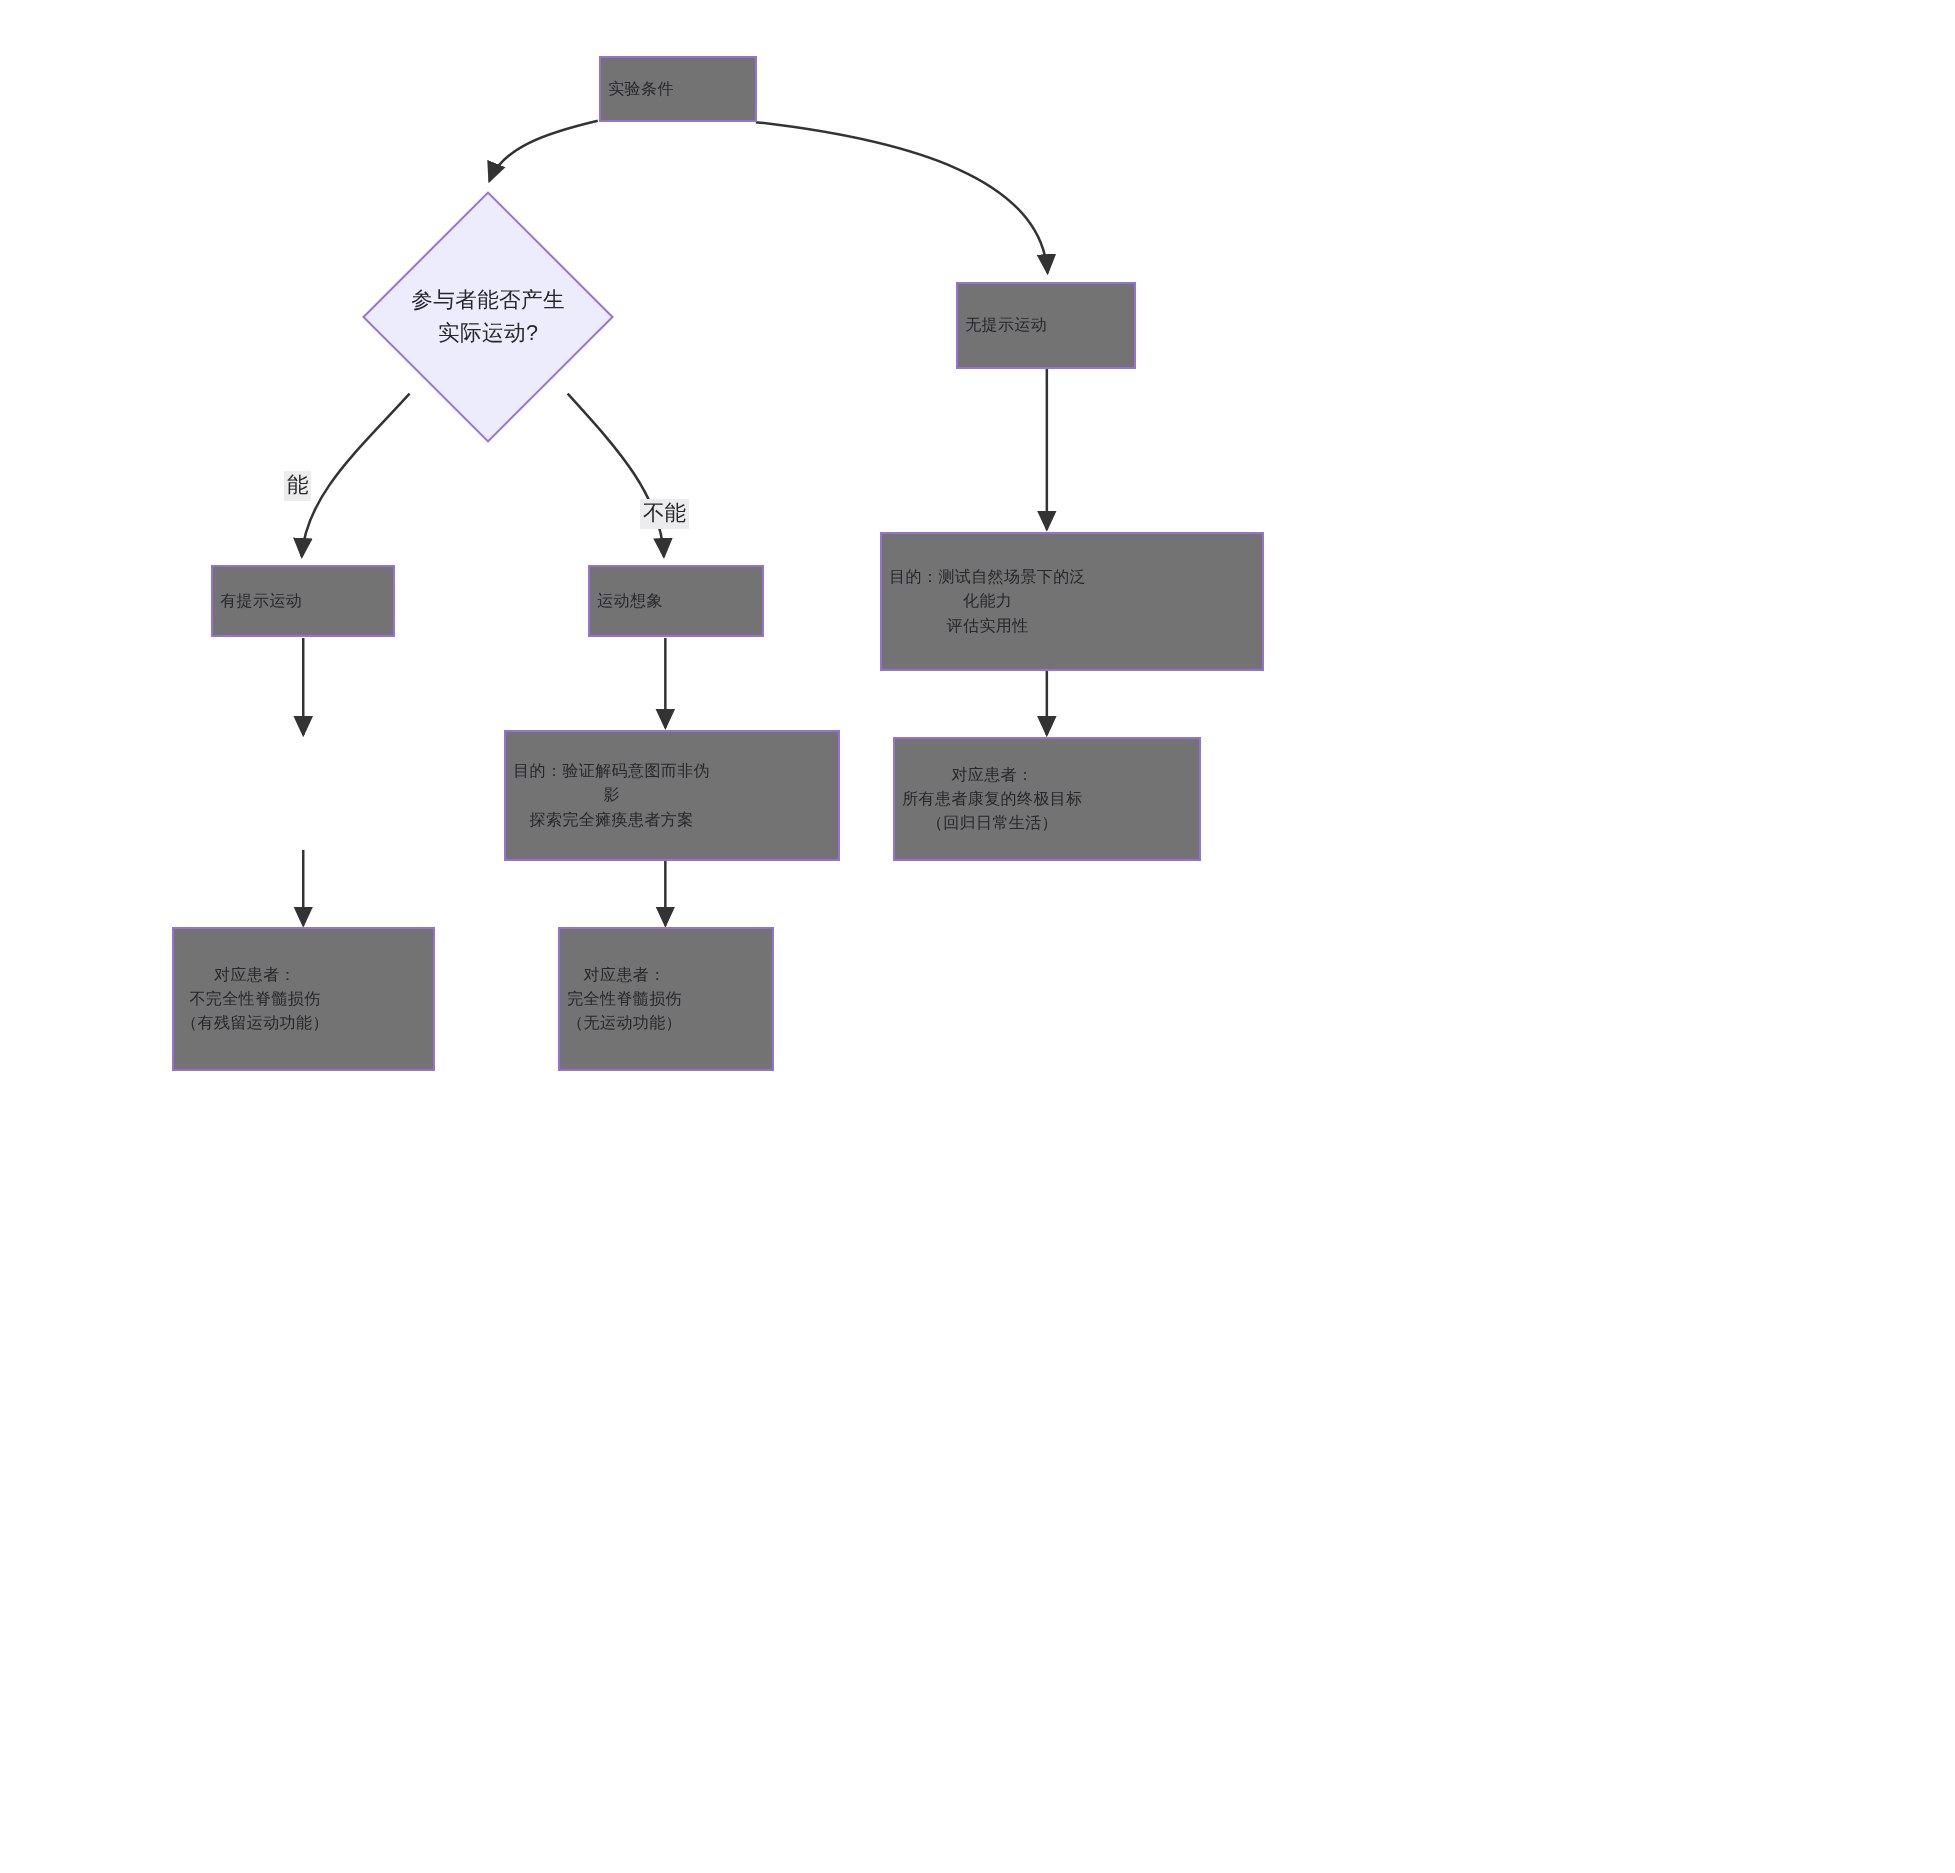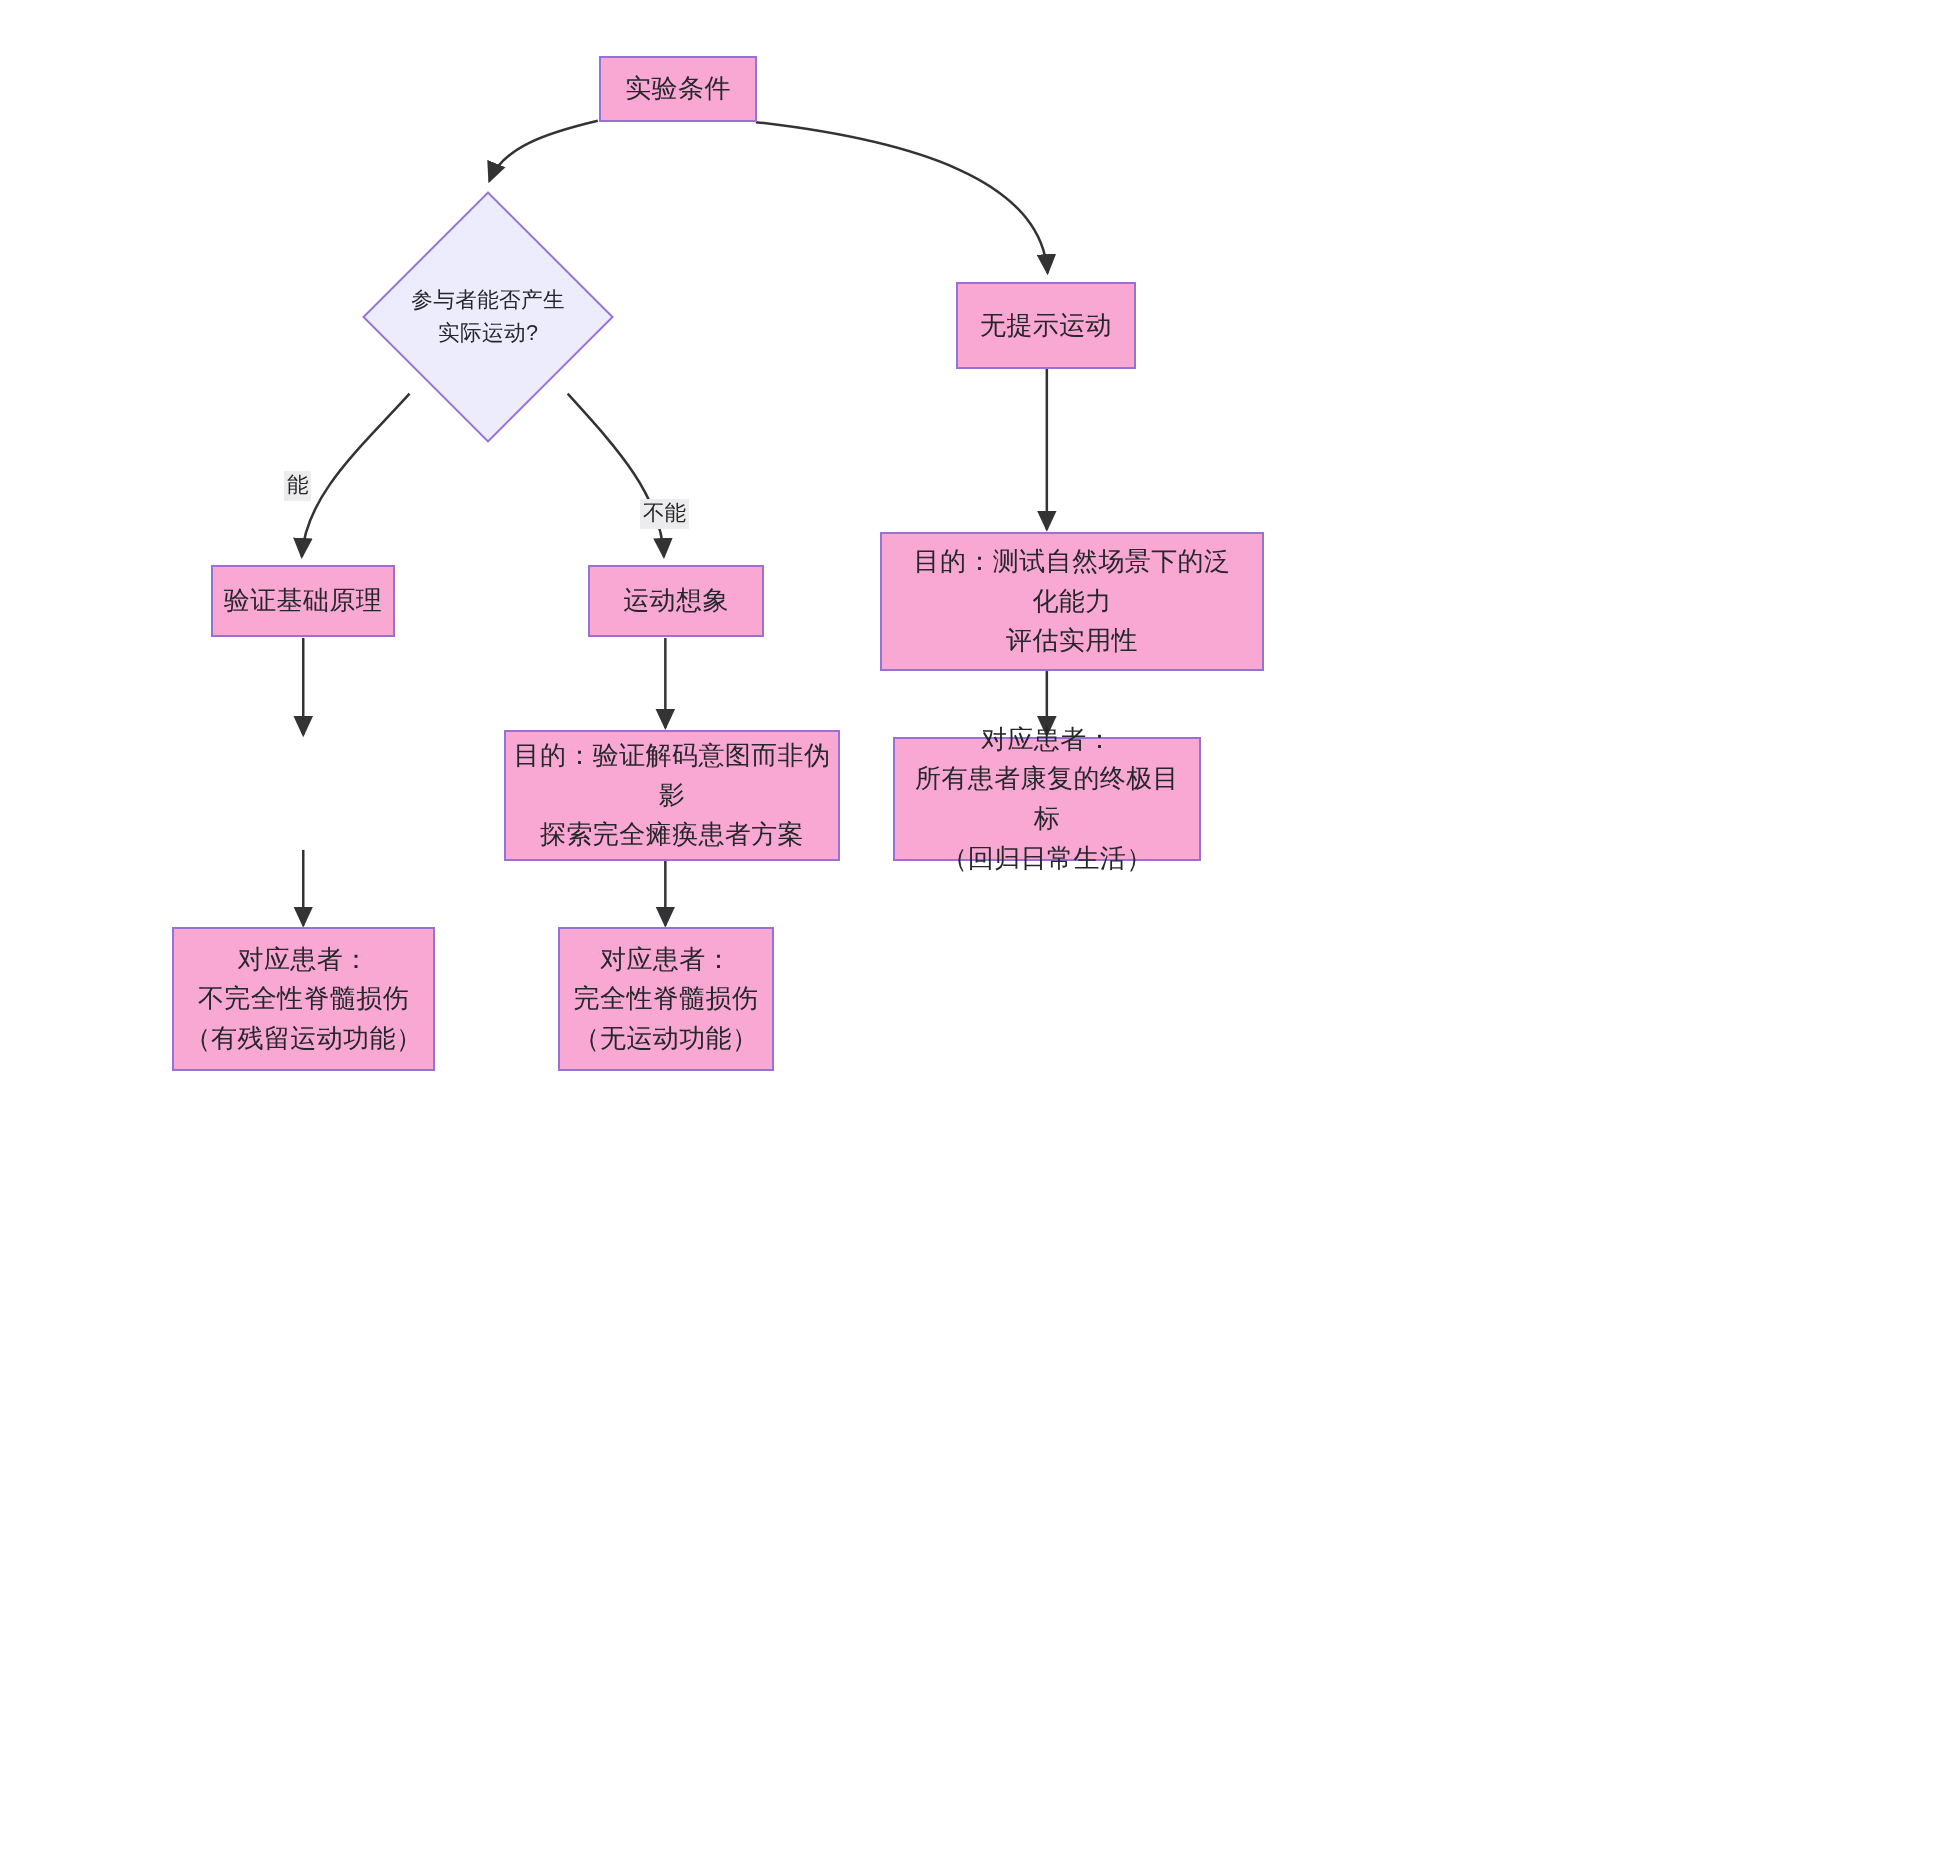--- a/index.html
+++ b/index.html
@@ -28,28 +28,27 @@
     position: absolute;
     left: 0;
     top: 0;
     width: 1955px;
     height: 1873px;
     pointer-events: none;
   }
 
   .node {
     position: absolute;
-    background: #f9a8d4;
+    background: #737373;
     border: 2.2px solid #9672d6;
     display: flex;
     align-items: center;
-    justify-content: center;
     text-align: center;
     color: #26272b;
-    font-size: 26px;
+    font-size: 16px;
     line-height: 1.52;
     letter-spacing: 0.4px;
     white-space: pre-line;
     padding: 4.3px 7.2px;
   }
 
   .node-diamond {
     position: absolute;
     display: flex;
     align-items: center;
@@ -123,21 +122,21 @@
   </div>
 
   <div class="edge-label" style="left:284px; top:471px;">
     <span>能</span>
   </div>
   <div class="edge-label" style="left:640px; top:471px;margin-top:28px;">
     <span>不能</span>
   </div>
 
   <div class="node" style="left:211px; top:565px; width:184px; height:72px;">
-    <span>验证基础原理</span>
+    <span>有提示运动</span>
   </div>
 
   <div class="node" style="left:588px; top:565px; width:176px; height:72px;">
     <span>运动想象</span>
   </div>
 
   <div class="node" style="left:956px; top:282px; width:180px; height:87px;">
     <span>无提示运动</span>
   </div>
 

